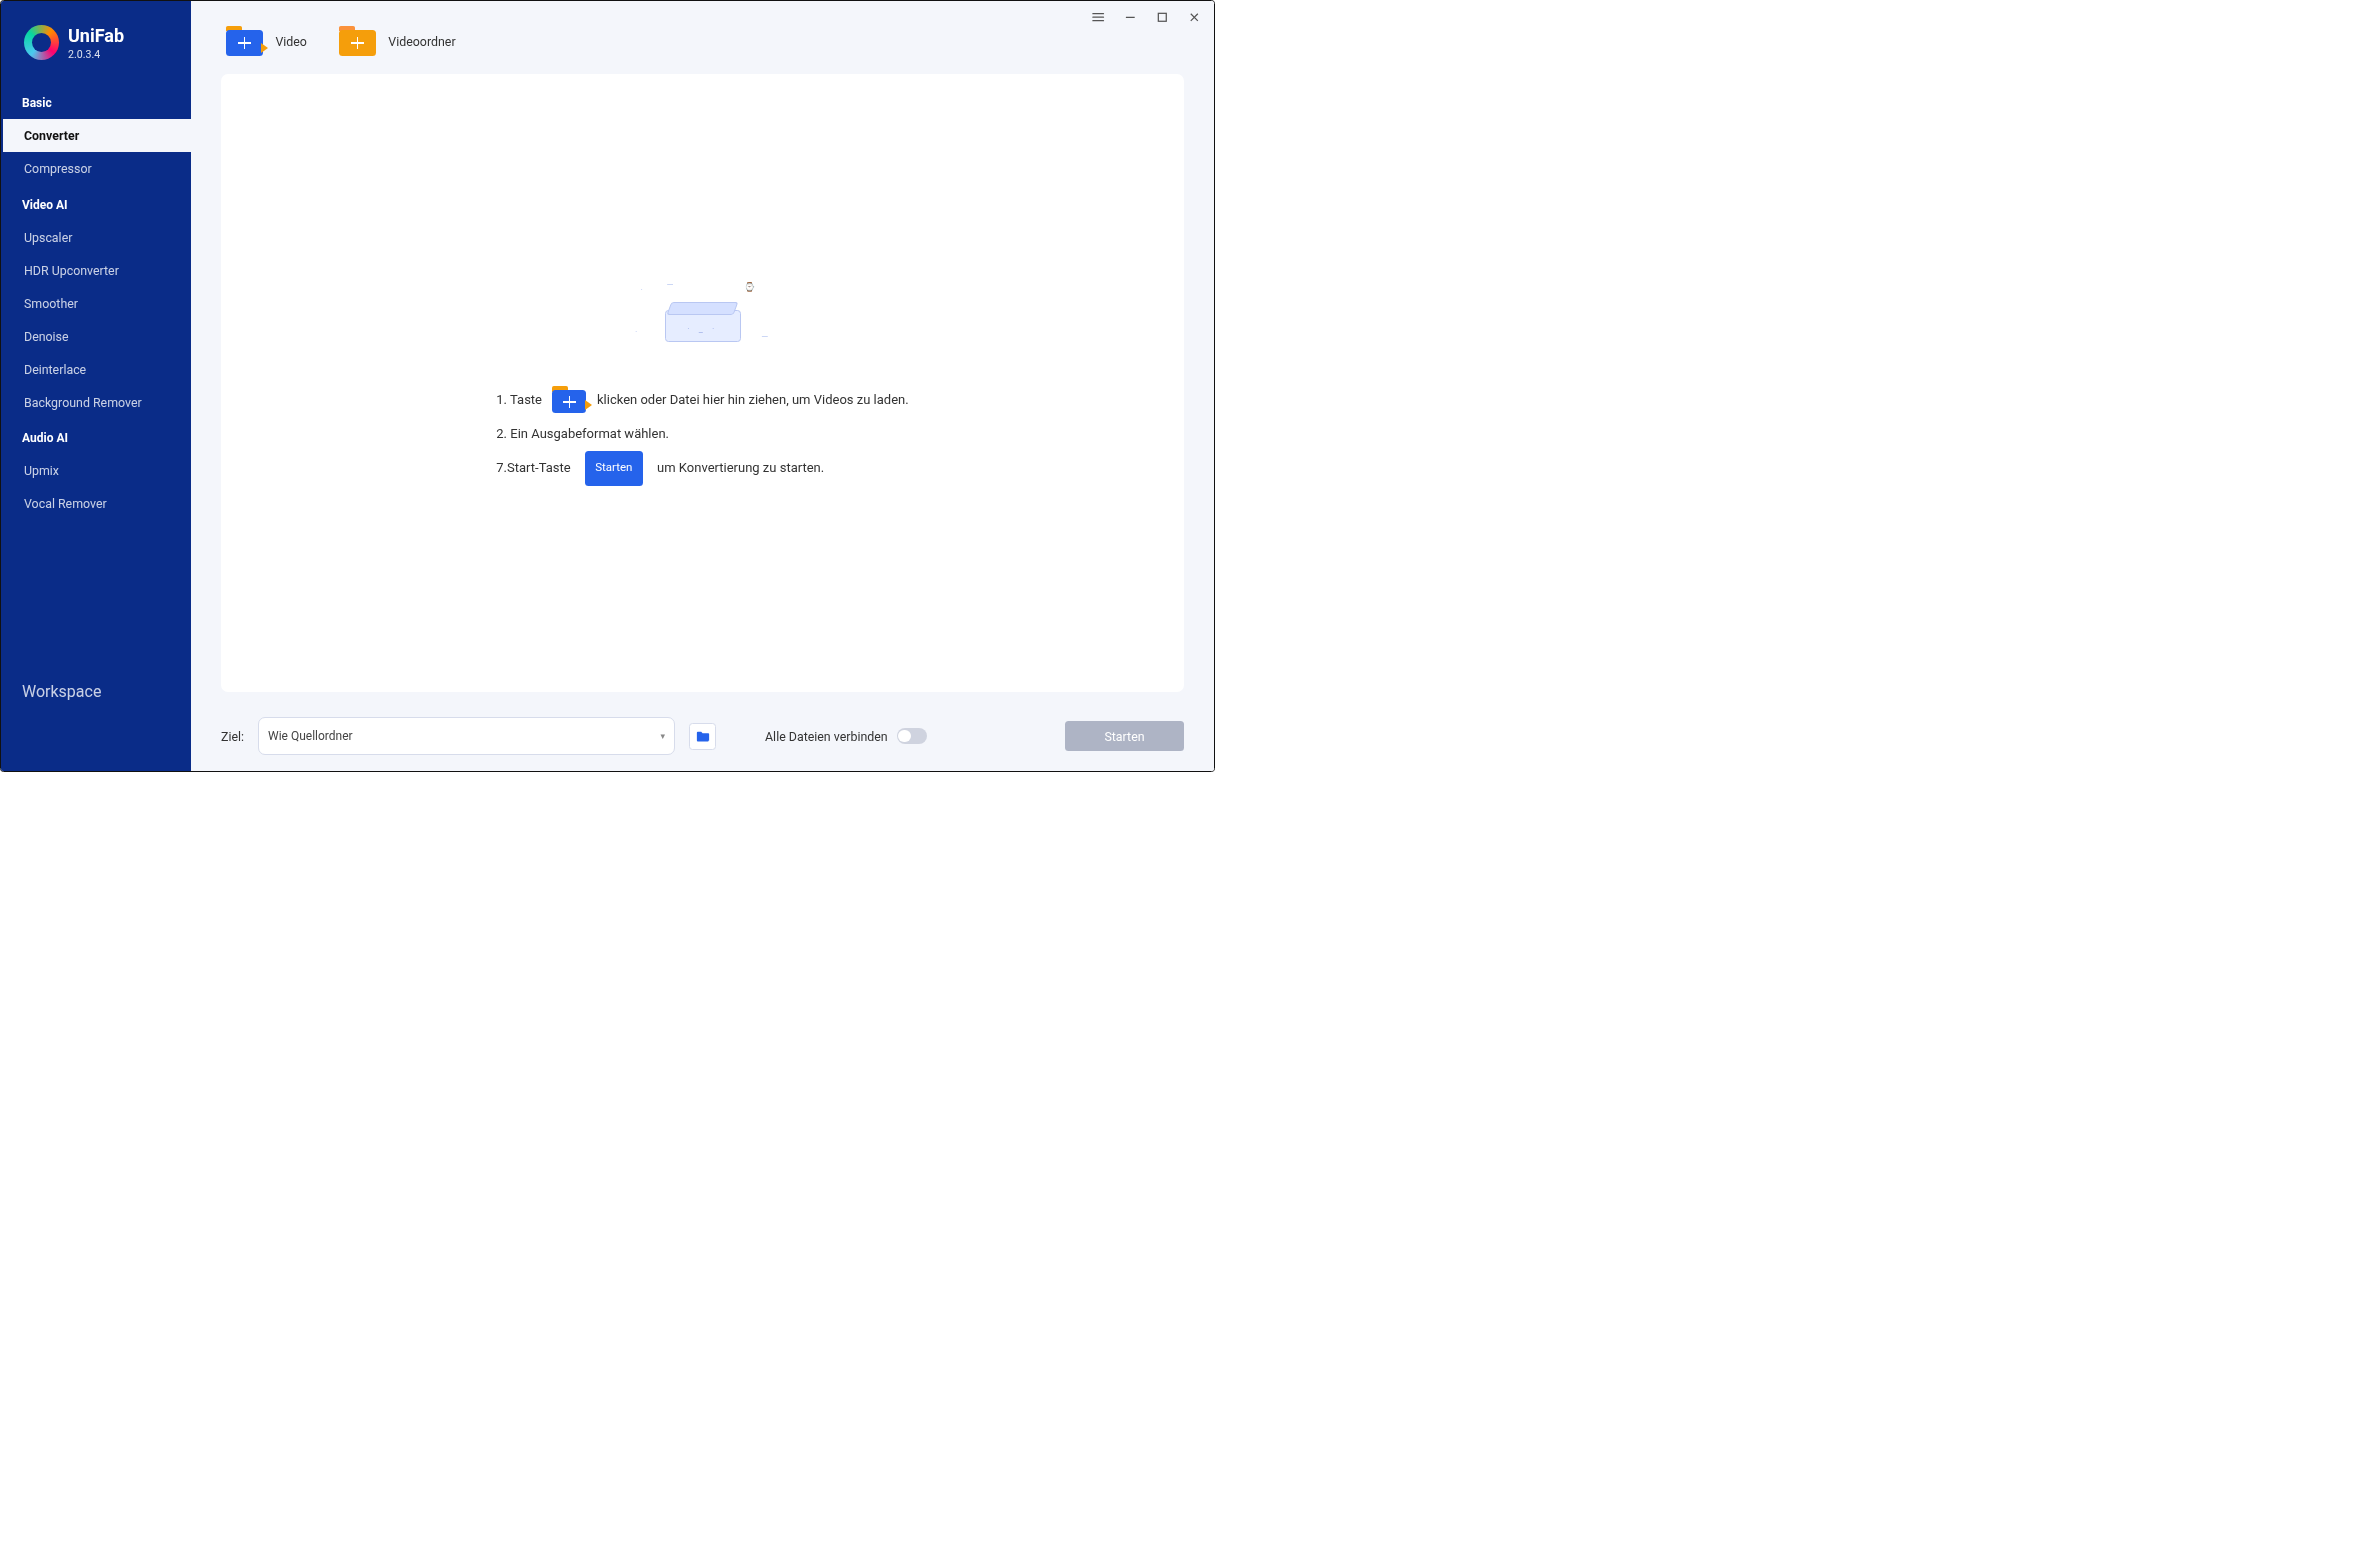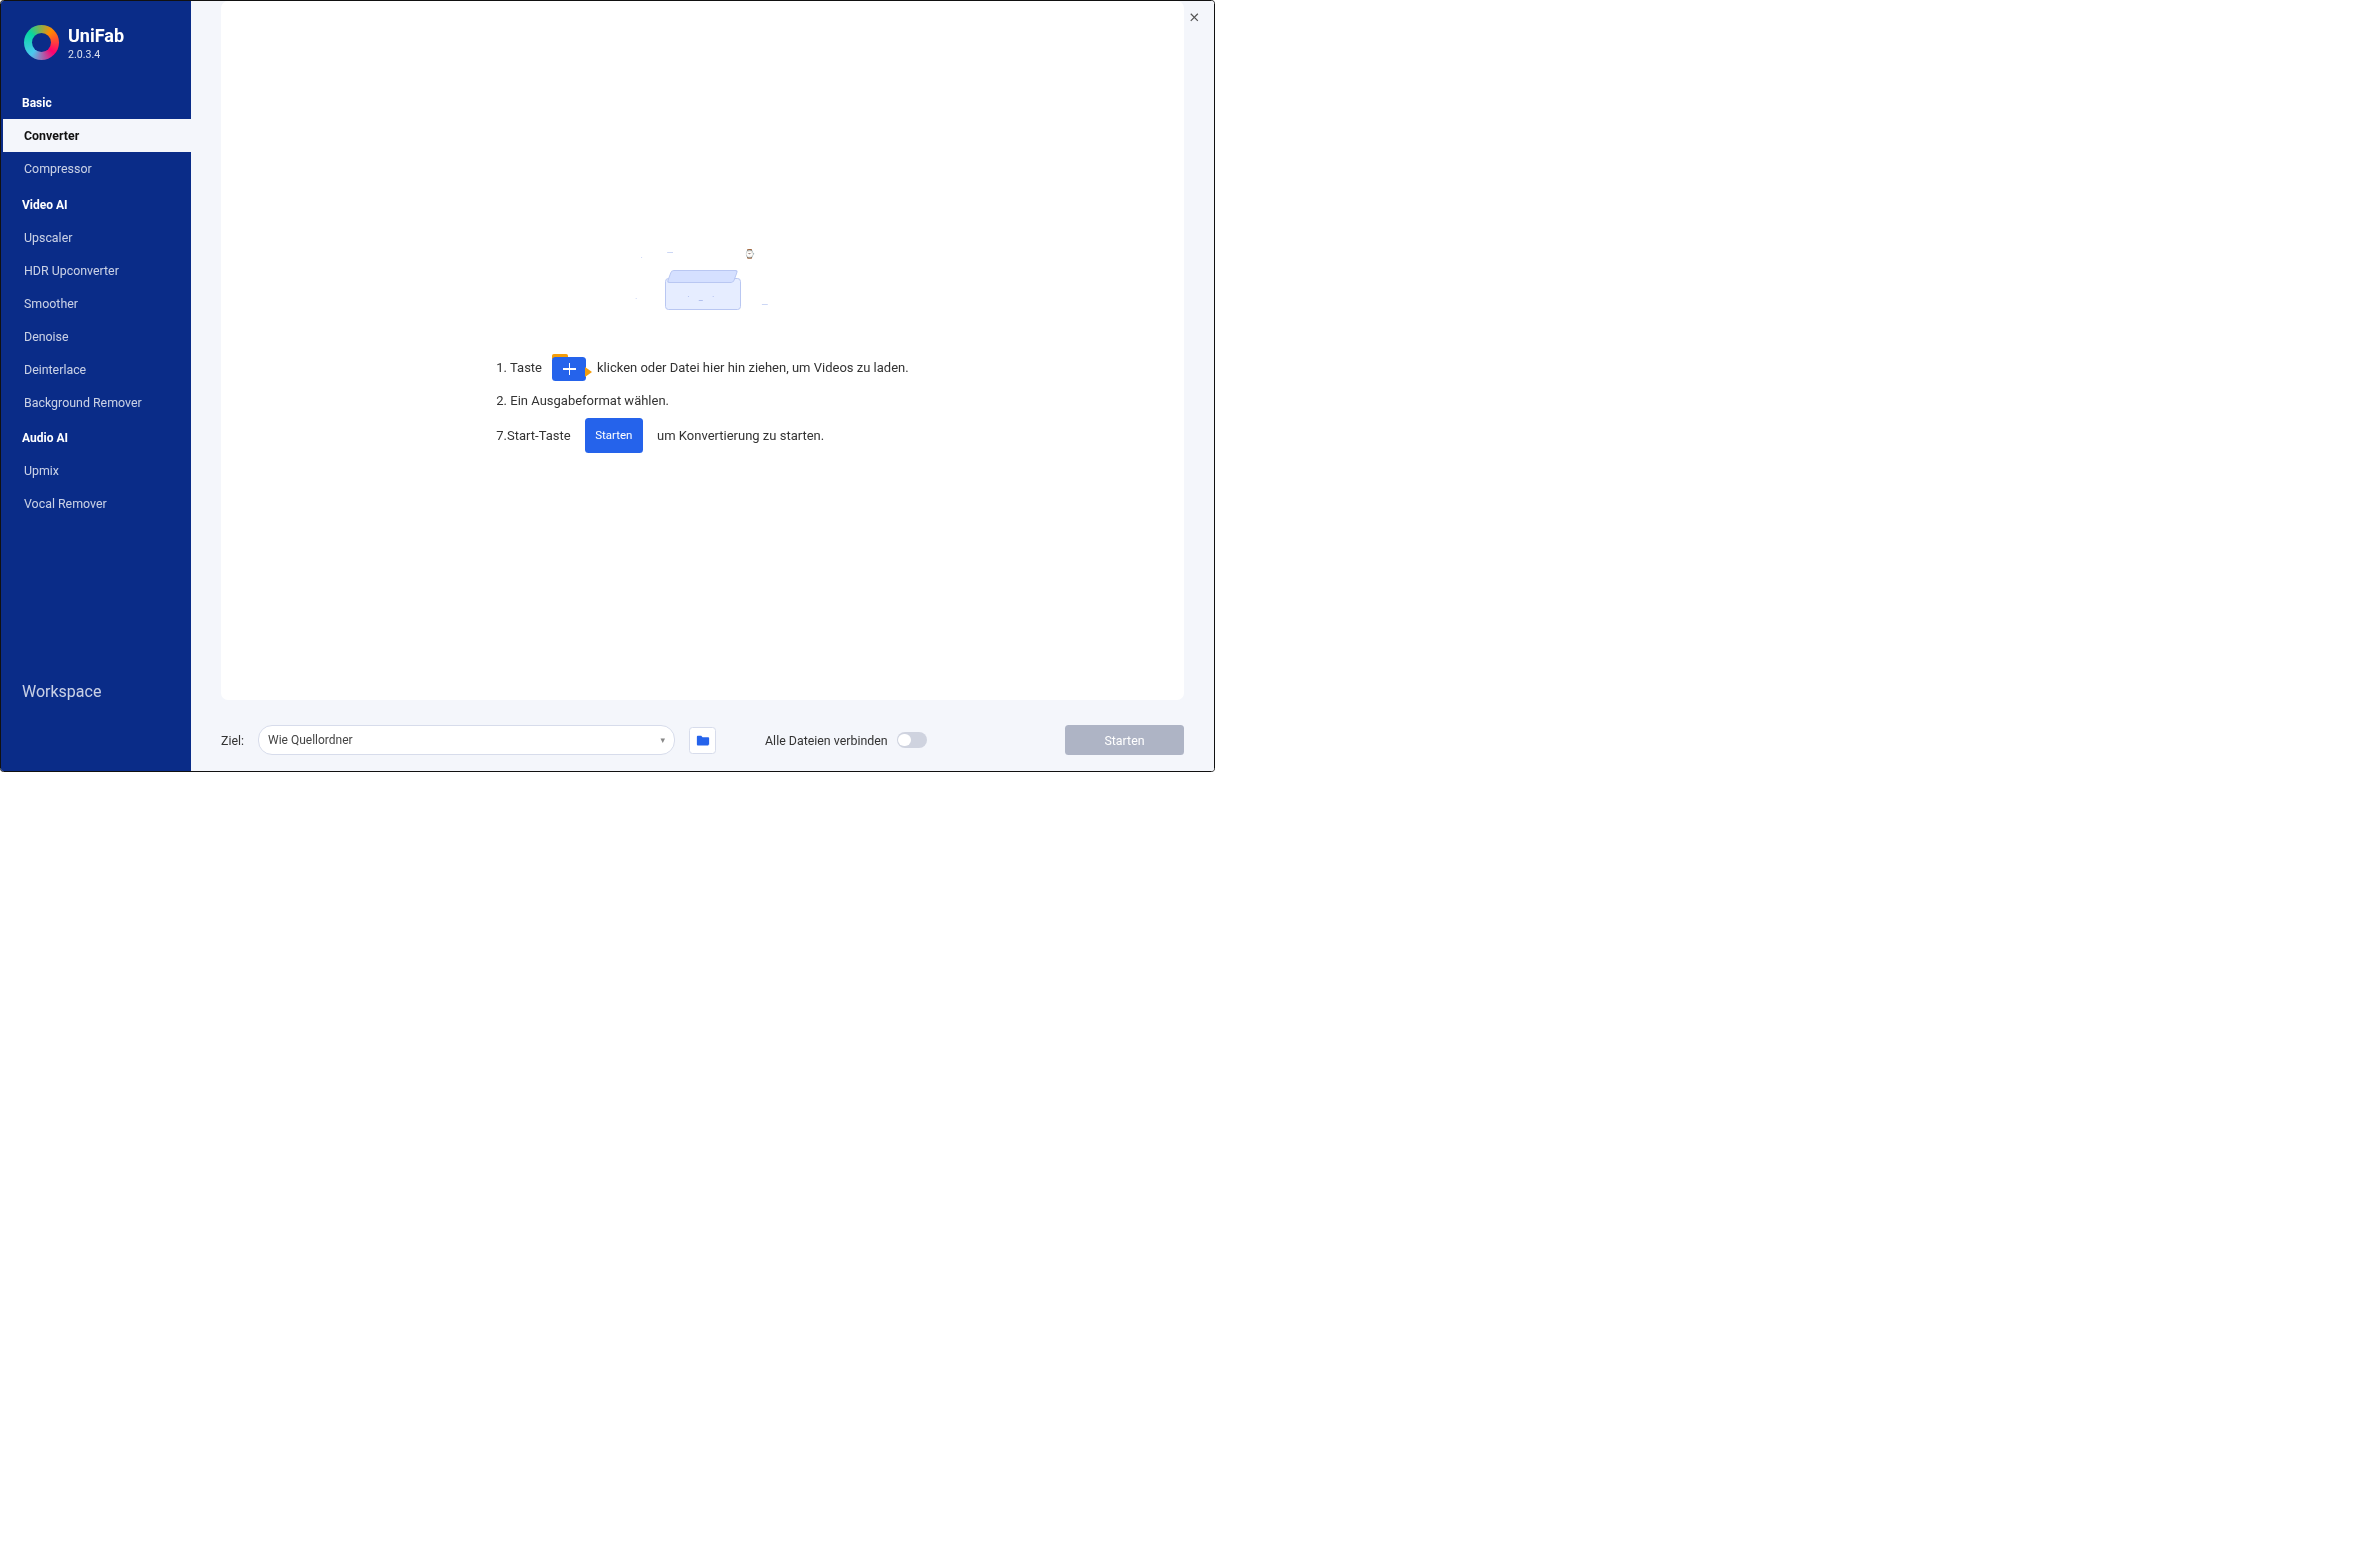--- a/index.html
+++ b/index.html
@@ -203,23 +203,23 @@
 
   
   .bottom {
     display:flex; align-items:center;
     padding: 9px 30px 16px 30px;
     gap:14px;
   }
   .ziel-label { font-size:12.4px; color:#333; }
   .select {
     flex: 0 0 417px;
-    height:30px;
+    height:38px;
     border:0.9px solid #d7dceb;
-    border-radius:14px;
+    border-radius:7px;
     background:#fff;
     display:flex; align-items:center; justify-content:space-between;
     padding:0 9px;
     font-size:12px; color:#444;
     cursor:pointer;
   }
   .chev { font-size:9px; color:#888; }
   .browse-btn {
     width:27px; height:27px;
     border:0.9px solid #d7dceb; border-radius:3.5px;
@@ -305,20 +305,41 @@
             <rect x="1.5" y="1.5" width="9" height="9" fill="none" stroke="#555" stroke-width="1.4"></rect>
           </svg>
       </div>
       <div class="win-btn">
         <svg width="10.6" height="10.6" viewBox="0 0 12 12">
             <path d="M2 2l8 8M10 2l-8 8" stroke="#555" stroke-width="1.4"></path>
           </svg>
       </div>
     </div>
 
+    <div class="toolbar">
+      <div class="tool-btn">
+        <span class="folder-icon blue">
+          <span class="folder-tab"></span>
+          <span class="folder-body">
+              <span class="folder-plus"></span>
+            </span>
+          <span class="folder-cam"></span>
+        </span>
+        <span>Video</span>
+      </div>
+      <div class="tool-btn">
+        <span class="folder-icon orange">
+          <span class="folder-tab"></span>
+          <span class="folder-body" style="background:#f59e0b">
+              <span class="folder-plus"></span>
+            </span>
+        </span>
+        <span>Videoordner</span>
+      </div>
+    </div>
 
     <section class="card">
       <div class="empty-illus">
         <div class="sparkles">
           <span class="spark" style="top:5.3px;left:9px">·</span>
           <span class="spark" style="top:0;left:35px">—</span>
           <span class="spark" style="top:1.8px;right:18px">⌚</span>
           <span class="spark" style="bottom:5.3px;left:3.5px">·</span>
           <span class="spark" style="bottom:0;right:5.3px">—</span>
         </div>

